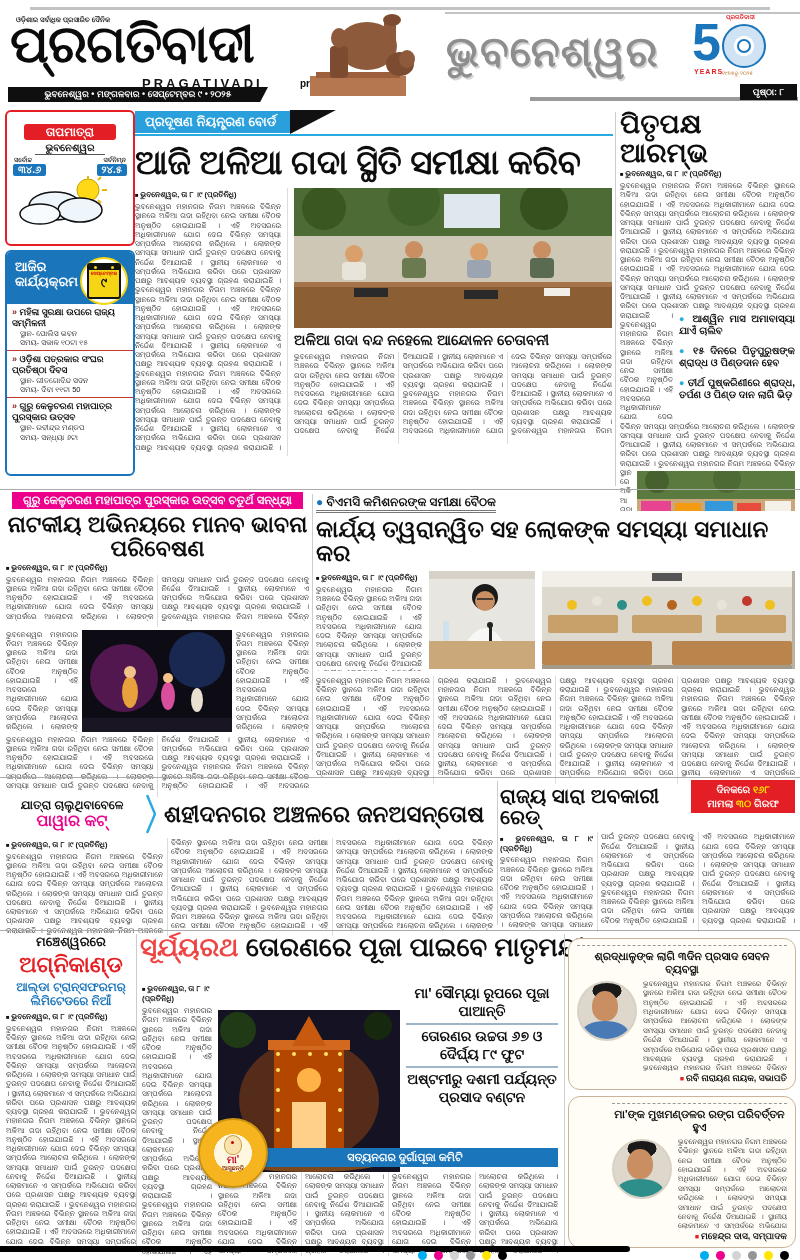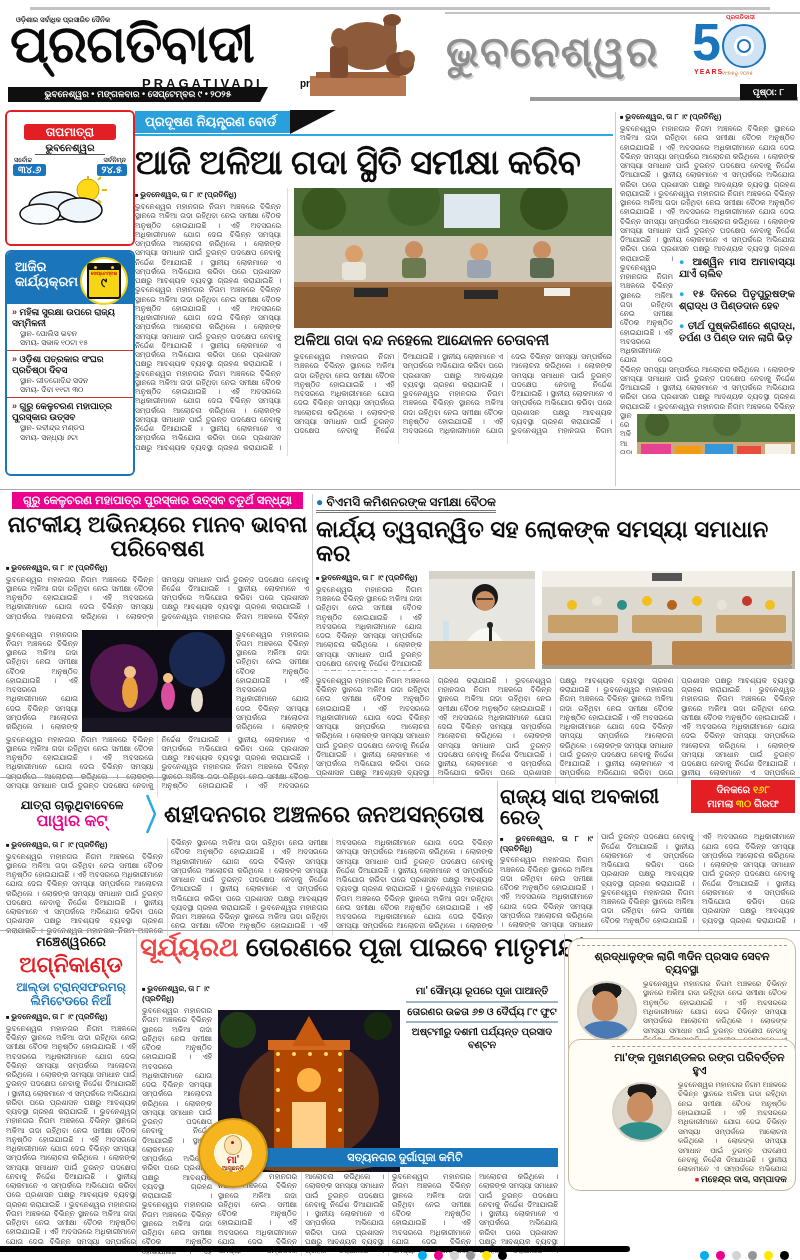--- a/index.html
+++ b/index.html
@@ -114,36 +114,36 @@
   .fire{left:6px;top:934px;width:130px;height:318px;}
   .fire-place{font-size:13px;font-weight:800;text-align:center;color:#0d0d0d;}
   .fire-title{font-size:22px;font-weight:900;text-align:center;color:#e31e24;margin:2px 0;}
   .fire-sub{font-size:12px;font-weight:800;text-align:center;color:#1b75bb;line-height:1.2;margin-bottom:3px;}
   .surya{left:140px;top:934px;width:422px;height:324px;}
   .surya-head{font-size:26px;white-space:nowrap;}
   .surya-accent{color:#ef4444;font-weight:900;text-shadow:1px 1px 0 #fff,-1px -1px 0 #fff;}
   .surya-left{left:2px;top:48px;width:70px;height:274px;}
   .surya-phA{left:78px;top:48px;width:182px;height:162px;}
   .subheads{left:266px;top:48px;width:152px;height:118px;}
-  .subhead{font-size:10px;font-weight:800;color:#0d0d0d;text-align:center;line-height:1.25;padding:3px 0;border-bottom:2px solid #9fb6c9;}
+  .subhead{font-size:14px;font-weight:800;color:#0d0d0d;text-align:center;line-height:1.25;padding:3px 0;border-bottom:2px solid #9fb6c9;}
   .subhead:first-child{color:#0d0d0d;}
   .band{left:112px;top:214px;width:306px;height:19px;background:#1b75bb;color:#fff;font-size:11px;font-weight:bold;display:flex;align-items:center;justify-content:center;}
   .surya-cols{left:78px;top:238px;width:340px;height:84px;}
   .maa{left:58px;top:184px;width:66px;height:66px;border-radius:50%;z-index:3;
        background:radial-gradient(circle,#fff7e0 0 40%,#f6b51f 41% 78%,#e2261f 79% 100%);
        border:2px solid #c99212;display:flex;flex-direction:column;align-items:center;justify-content:center;box-shadow:0 1px 3px rgba(0,0,0,.4);}
   .maa-face{width:16px;height:18px;border-radius:50% 50% 45% 45%;background:#f7e2b0;border:1px solid #caa24a;position:relative;}
   .maa-face::before{content:"";position:absolute;left:6px;top:5px;width:3px;height:3px;border-radius:50%;background:#c00;}
   .maa-t1{font-size:10px;font-weight:900;color:#c00020;line-height:1;}
   .maa-t2{font-size:6px;font-weight:bold;color:#8a2b00;}
 
   
   .sbox{left:568px;width:228px;border:1.5px solid #c9b49a;border-radius:12px;background:#fffdf6;padding:6px 8px;box-sizing:border-box;}
   .sbox1{top:938px;height:152px;}
-  .sbox2{top:1039px;height:152px;padding-left:43px;}
+  .sbox2{top:1096px;height:152px;padding-left:43px;}
   .sbox-title{font-size:11px;font-weight:800;color:#0d0d0d;text-align:center;border-top:1px dashed #999;padding-top:4px;margin-bottom:3px;}
   .portrait{float:left;width:56px;height:56px;border-radius:50%;border:2px solid #d8d2c6;margin:2px 6px 2px 0;position:relative;overflow:hidden;
     background:radial-gradient(24px 15px at 50% 14%, #1a1a1a 60%, transparent 61%), #ded8cc;}
   .portrait::before{content:"";position:absolute;width:26px;height:30px;left:13px;top:8px;background:#c98f63;border-radius:50% 50% 45% 45%;}
   .portrait::after{content:"";position:absolute;width:46px;height:22px;left:3px;bottom:-4px;background:var(--shirt,#4a7ab5);border-radius:50% 50% 0 0;}
   .p-teal{--shirt:#2e8f8a;}
   .sbox-body{font-size:7.2px;line-height:1.3;color:#2a2a2a;text-align:justify;height:92px;overflow:hidden;}
   .sign{text-align:right;font-size:9px;font-weight:800;color:#0d0d0d;margin-top:2px;}
   .sign::before{content:"■ ";color:#e31e24;font-size:7px;}
   .sign .role{font-weight:bold;color:#222;}
@@ -230,21 +230,21 @@
       </div>
     </div>
     <div class="ev-item">
       <div class="ev-t">ମହିଳା ସୁରକ୍ଷା ଉପରେ ରାଜ୍ୟ ସମ୍ମିଳନୀ</div>
       <div class="ev-d">ସ୍ଥାନ- ପୋଲିସ ଭବନ</div>
       <div class="ev-d">ସମୟ- ସକାଳ ୧୦ଟା ୧୫</div>
     </div>
     <div class="ev-item">
       <div class="ev-t">ଓଡ଼ିଶା ପତ୍ରକାର ସଂଘର ପ୍ରତିଷ୍ଠା ଦିବସ</div>
       <div class="ev-d">ସ୍ଥାନ- ଗୀତଗୋବିନ୍ଦ ସଦନ</div>
-      <div class="ev-d">ସମୟ- ଦିବା ୧୧ଟା ୩୦</div>
+      <div class="ev-d">ସମୟ- ଦିବା ୧୧ଟା 50</div>
     </div>
     <div class="ev-item">
       <div class="ev-t">ଗୁରୁ କେଳୁଚରଣ ମହାପାତ୍ର ପୁରସ୍କାର ଉତ୍ସବ</div>
       <div class="ev-d">ସ୍ଥାନ- ରବୀନ୍ଦ୍ର ମଣ୍ଡପ</div>
       <div class="ev-d">ସମୟ- ସନ୍ଧ୍ୟା ୬ଟା</div>
     </div>
   </div>
 
   <div class="abs lead">
     <div class="kicker-row">
@@ -283,20 +283,21 @@
         </div>
         <div class="lead-sub">ଅଳିଆ ଗଦା ବନ୍ଦ ନହେଲେ ଆନ୍ଦୋଳନ ଚେତାବନୀ</div>
         <div class="body-txt cols3" style="height:92px;">ଭୁବନେଶ୍ୱର ମହାନଗର ନିଗମ ଅଞ୍ଚଳରେ ବିଭିନ୍ନ ସ୍ଥାନରେ ଅଳିଆ ଗଦା ରହିଥିବା ନେଇ ସମୀକ୍ଷା ବୈଠକ ଅନୁଷ୍ଠିତ ହୋଇଯାଇଛି । ଏହି ଅବସରରେ ଅଧିକାରୀମାନେ ଯୋଗ ଦେଇ ବିଭିନ୍ନ ସମସ୍ୟା ସମ୍ପର୍କରେ ଆଲୋଚନା କରିଥିଲେ । ଲୋକଙ୍କ ସମସ୍ୟା ସମାଧାନ ପାଇଁ ତୁରନ୍ତ ପଦକ୍ଷେପ ନେବାକୁ ନିର୍ଦ୍ଦେଶ ଦିଆଯାଇଛି । ସ୍ଥାନୀୟ ଲୋକମାନେ ଏ ସମ୍ପର୍କରେ ଅଭିଯୋଗ କରିବା ପରେ ପ୍ରଶାସନ ପକ୍ଷରୁ ଆବଶ୍ୟକ ବ୍ୟବସ୍ଥା ଗ୍ରହଣ କରାଯାଇଛି । ଭୁବନେଶ୍ୱର ମହାନଗର ନିଗମ ଅଞ୍ଚଳରେ ବିଭିନ୍ନ ସ୍ଥାନରେ ଅଳିଆ ଗଦା ରହିଥିବା ନେଇ ସମୀକ୍ଷା ବୈଠକ ଅନୁଷ୍ଠିତ ହୋଇଯାଇଛି । ଏହି ଅବସରରେ ଅଧିକାରୀମାନେ ଯୋଗ ଦେଇ ବିଭିନ୍ନ ସମସ୍ୟା ସମ୍ପର୍କରେ ଆଲୋଚନା କରିଥିଲେ । ଲୋକଙ୍କ ସମସ୍ୟା ସମାଧାନ ପାଇଁ ତୁରନ୍ତ ପଦକ୍ଷେପ ନେବାକୁ ନିର୍ଦ୍ଦେଶ ଦିଆଯାଇଛି । ସ୍ଥାନୀୟ ଲୋକମାନେ ଏ ସମ୍ପର୍କରେ ଅଭିଯୋଗ କରିବା ପରେ ପ୍ରଶାସନ ପକ୍ଷରୁ ଆବଶ୍ୟକ ବ୍ୟବସ୍ଥା ଗ୍ରହଣ କରାଯାଇଛି । ଭୁବନେଶ୍ୱର ମହାନଗର ନିଗମ ଅଞ୍ଚଳରେ ବିଭିନ୍ନ ସ୍ଥାନରେ ଅଳିଆ ଗଦା ରହିଥିବା ନେଇ ସମୀକ୍ଷା ବୈଠକ ଅନୁଷ୍ଠିତ ହୋଇଯାଇଛି । ଏହି ଅବସରରେ ଅଧିକାରୀମାନେ ଯୋଗ ଦେଇ ବିଭିନ୍ନ ସମସ୍ୟା ସମ୍ପର୍କରେ ଆଲୋଚନା କରିଥିଲେ । ଲୋକଙ୍କ ସମସ୍ୟା ସମାଧାନ ପାଇଁ ତୁରନ୍ତ ପଦକ୍ଷେପ ନେବାକୁ ନିର୍ଦ୍ଦେଶ ଦିଆଯାଇଛି । ସ୍ଥାନୀୟ ଲୋକମାନେ ଏ ସମ୍ପର୍କରେ ଅଭିଯୋଗ କରିବା ପରେ ପ୍ରଶାସନ ପକ୍ଷରୁ ଆବଶ୍ୟକ ବ୍ୟବସ୍ଥା ଗ୍ରହଣ କରାଯାଇଛି । ଭୁବନେଶ୍ୱର ମହାନଗର ନିଗମ ଅଞ୍ଚଳରେ ବିଭିନ୍ନ ସ୍ଥାନରେ ଅଳିଆ ଗଦା ରହିଥିବା ନେଇ ସମୀକ୍ଷା ବୈଠକ ଅନୁଷ୍ଠିତ ହୋଇଯାଇଛି । ଏହି ଅବସରରେ ଅଧିକାରୀମାନେ ଯୋଗ ଦେଇ ବିଭିନ୍ନ ସମସ୍ୟା ସମ୍ପର୍କରେ ଆଲୋଚନା କରିଥିଲେ । ଲୋକଙ୍କ ସମସ୍ୟା ସମାଧାନ ପାଇଁ ତୁରନ୍ତ ପଦକ୍ଷେପ ନେବାକୁ ନିର୍ଦ୍ଦେଶ ଦିଆଯାଇଛି । ସ୍ଥାନୀୟ ଲୋକମାନେ ଏ ସମ୍ପର୍କରେ ଅଭିଯୋଗ କରିବା ପରେ ପ୍ରଶାସନ ପକ୍ଷରୁ ଆବଶ୍ୟକ ବ୍ୟବସ୍ଥା ଗ୍ରହଣ କରାଯାଇଛି । </div>
       </div>
     </div>
   </div>
 
   <div class="vline" style="left:615px;top:112px;height:374px;"></div>
 
   <div class="abs pitru">
+    <div class="art-head pitru-head">ପିତୃପକ୍ଷ ଆରମ୍ଭ</div>
     <div class="byline">ଭୁବନେଶ୍ୱର, ତା ୮ ।୯ (ପ୍ରତିନିଧି)</div>
     <div class="pitru-body body-txt">
       <span>ଭୁବନେଶ୍ୱର ମହାନଗର ନିଗମ ଅଞ୍ଚଳରେ ବିଭିନ୍ନ ସ୍ଥାନରେ ଅଳିଆ ଗଦା ରହିଥିବା ନେଇ ସମୀକ୍ଷା ବୈଠକ ଅନୁଷ୍ଠିତ ହୋଇଯାଇଛି । ଏହି ଅବସରରେ ଅଧିକାରୀମାନେ ଯୋଗ ଦେଇ ବିଭିନ୍ନ ସମସ୍ୟା ସମ୍ପର୍କରେ ଆଲୋଚନା କରିଥିଲେ । ଲୋକଙ୍କ ସମସ୍ୟା ସମାଧାନ ପାଇଁ ତୁରନ୍ତ ପଦକ୍ଷେପ ନେବାକୁ ନିର୍ଦ୍ଦେଶ ଦିଆଯାଇଛି । ସ୍ଥାନୀୟ ଲୋକମାନେ ଏ ସମ୍ପର୍କରେ ଅଭିଯୋଗ କରିବା ପରେ ପ୍ରଶାସନ ପକ୍ଷରୁ ଆବଶ୍ୟକ ବ୍ୟବସ୍ଥା ଗ୍ରହଣ କରାଯାଇଛି । ଭୁବନେଶ୍ୱର ମହାନଗର ନିଗମ ଅଞ୍ଚଳରେ ବିଭିନ୍ନ ସ୍ଥାନରେ ଅଳିଆ ଗଦା ରହିଥିବା ନେଇ ସମୀକ୍ଷା ବୈଠକ ଅନୁଷ୍ଠିତ ହୋଇଯାଇଛି । ଏହି ଅବସରରେ ଅଧିକାରୀମାନେ ଯୋଗ ଦେଇ ବିଭିନ୍ନ ସମସ୍ୟା ସମ୍ପର୍କରେ ଆଲୋଚନା କରିଥିଲେ । ଲୋକଙ୍କ ସମସ୍ୟା ସମାଧାନ ପାଇଁ ତୁରନ୍ତ ପଦକ୍ଷେପ ନେବାକୁ ନିର୍ଦ୍ଦେଶ ଦିଆଯାଇଛି । ସ୍ଥାନୀୟ ଲୋକମାନେ ଏ ସମ୍ପର୍କରେ ଅଭିଯୋଗ କରିବା ପରେ ପ୍ରଶାସନ ପକ୍ଷରୁ ଆବଶ୍ୟକ ବ୍ୟବସ୍ଥା ଗ୍ରହଣ କରାଯାଇଛି । </span>
       <span class="bullets">
         <span class="bullet" style="display:block;">ଆଶ୍ୱିନ ମାସ ଅମାବାସ୍ୟା ଯାଏଁ ଚାଲିବ</span>
         <span class="bullet" style="display:block;">୧୫ ଦିନରେ ପିତୃପୁରୁଷଙ୍କ ଶ୍ରାଦ୍ଧ ଓ ପିଣ୍ଡଦାନ ହେବ</span>
         <span class="bullet" style="display:block;">ତୀର୍ଥ ପୁଷ୍କରିଣୀରେ ଶ୍ରାଦ୍ଧ, ତର୍ପଣ ଓ ପିଣ୍ଡ ଦାନ ଲାଗି ଭିଡ଼</span>
       </span>
       <span>ଭୁବନେଶ୍ୱର ମହାନଗର ନିଗମ ଅଞ୍ଚଳରେ ବିଭିନ୍ନ ସ୍ଥାନରେ ଅଳିଆ ଗଦା ରହିଥିବା ନେଇ ସମୀକ୍ଷା ବୈଠକ ଅନୁଷ୍ଠିତ ହୋଇଯାଇଛି । ଏହି ଅବସରରେ ଅଧିକାରୀମାନେ ଯୋଗ ଦେଇ ବିଭିନ୍ନ ସମସ୍ୟା ସମ୍ପର୍କରେ ଆଲୋଚନା କରିଥିଲେ । ଲୋକଙ୍କ ସମସ୍ୟା ସମାଧାନ ପାଇଁ ତୁରନ୍ତ ପଦକ୍ଷେପ ନେବାକୁ ନିର୍ଦ୍ଦେଶ ଦିଆଯାଇଛି । ସ୍ଥାନୀୟ ଲୋକମାନେ ଏ ସମ୍ପର୍କରେ ଅଭିଯୋଗ କରିବା ପରେ ପ୍ରଶାସନ ପକ୍ଷରୁ ଆବଶ୍ୟକ ବ୍ୟବସ୍ଥା ଗ୍ରହଣ କରାଯାଇଛି । </span>
       <span class="pitru-ph ph" style="display:block;">

